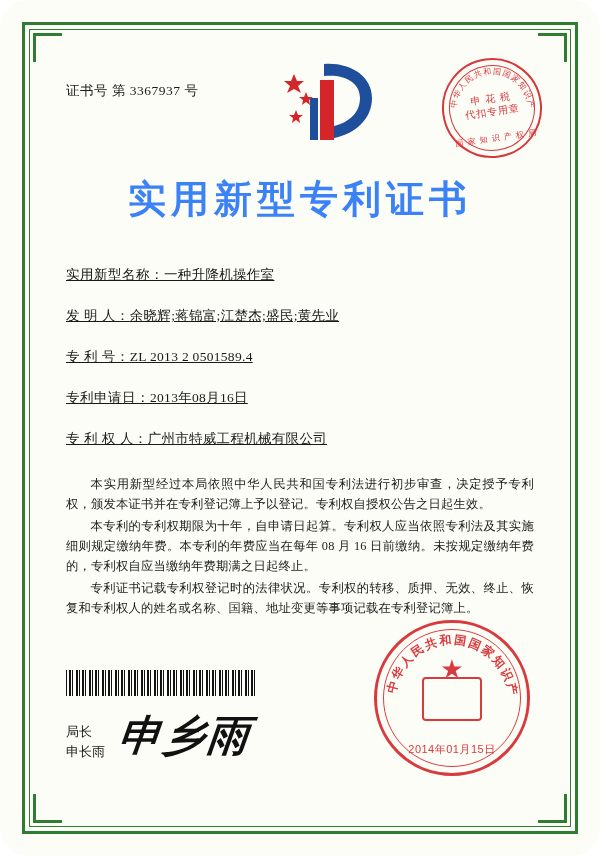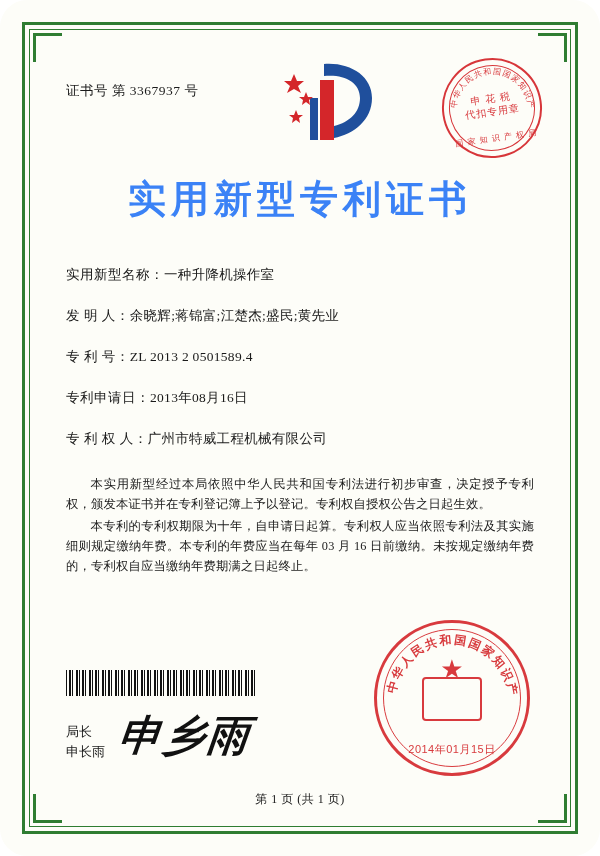--- a/index.html
+++ b/index.html
@@ -130,20 +130,21 @@
   .fields {
     margin-top: 40px;
     padding-left: 26px;
     padding-right: 20px;
   }
   .field {
     font-size: 13.5px;
     line-height: 19px;
     margin-bottom: 22px;
     color: #1a1a1a;
+    text-decoration: underline;
   }
   .field .label {
     display: inline;
     letter-spacing: 0.5px;
   }
   .field .value {
     display: inline;
     letter-spacing: 0.3px;
   }
 
@@ -328,21 +329,22 @@
       <div class="field">
         <span class="label">专利申请日：</span><span class="value">2013年08月16日</span>
       </div>
       <div class="field">
         <span class="label">专  利  权  人：</span><span class="value">广州市特威工程机械有限公司</span>
       </div>
     </div>
 
     <div class="paragraphs">
       <div class="para">本实用新型经过本局依照中华人民共和国专利法进行初步审查，决定授予专利权，颁发本证书并在专利登记簿上予以登记。专利权自授权公告之日起生效。</div>
-      <div class="para">本专利的专利权期限为十年，自申请日起算。专利权人应当依照专利法及其实施细则规定缴纳年费。本专利的年费应当在每年 03 月 16 日前缴纳。未按规定缴纳年费的，专利权自应当缴纳年费期满之日起终止。</div>
+      <div class="para">本专利的专利权期限为十年，自申请日起算。专利权人应当依照专利法及其实施细则规定缴纳年费。本专利的年费应当在每年 08 月 16 日前缴纳。未按规定缴纳年费的，专利权自应当缴纳年费期满之日起终止。</div>
+      <div class="para">专利证书记载专利权登记时的法律状况。专利权的转移、质押、无效、终止、恢复和专利权人的姓名或名称、国籍、地址变更等事项记载在专利登记簿上。</div>
     </div>
 
     <div class="barcode"></div>
 
     <div class="sig-block">
       <div class="sig-labels">
         <div>局长</div>
         <div>申长雨</div>
       </div>
       <div class="sig-hand">申乡雨</div>
@@ -356,15 +358,14 @@
         </defs>
         <text fill="#d4262a" font-size="12" letter-spacing="2">
           <textPath href="#arcMain" startOffset="4%">中华人民共和国国家知识产权局</textPath>
         </text>
       </svg>
       <div class="star">★</div>
       <div class="emblem"></div>
       <div class="seal-date">2014年01月15日</div>
     </div>
 
-    <div class="page-foot">第 1 页 (共 1 页)</div>
   </div>
 </div>
 
 </body></html>

